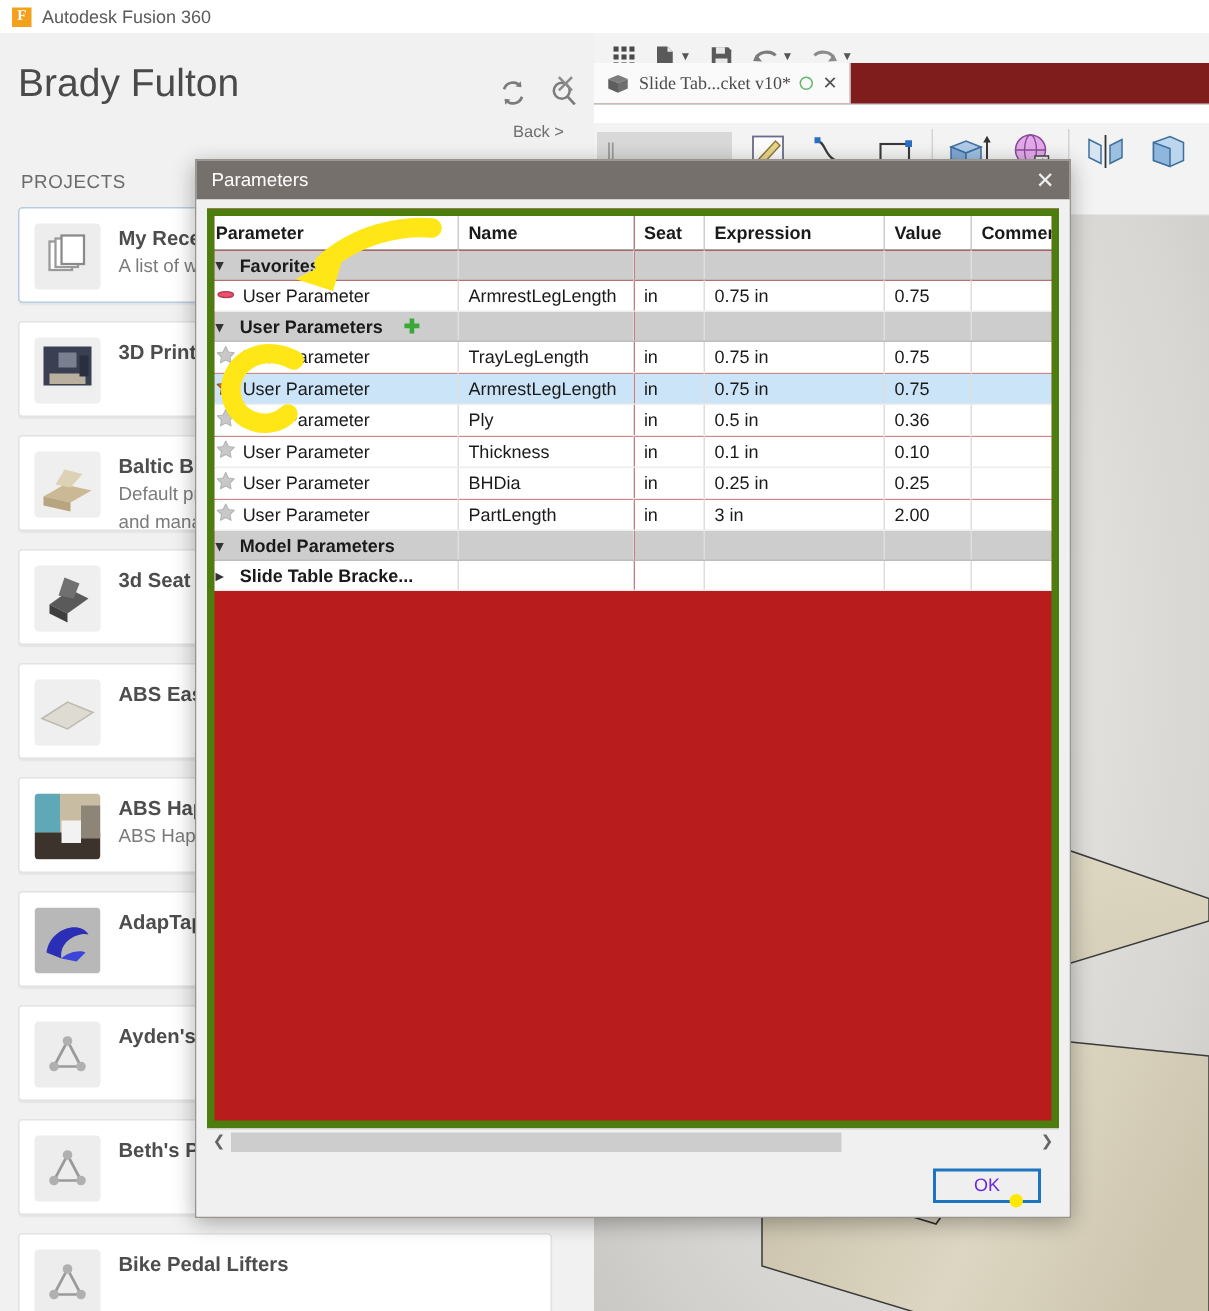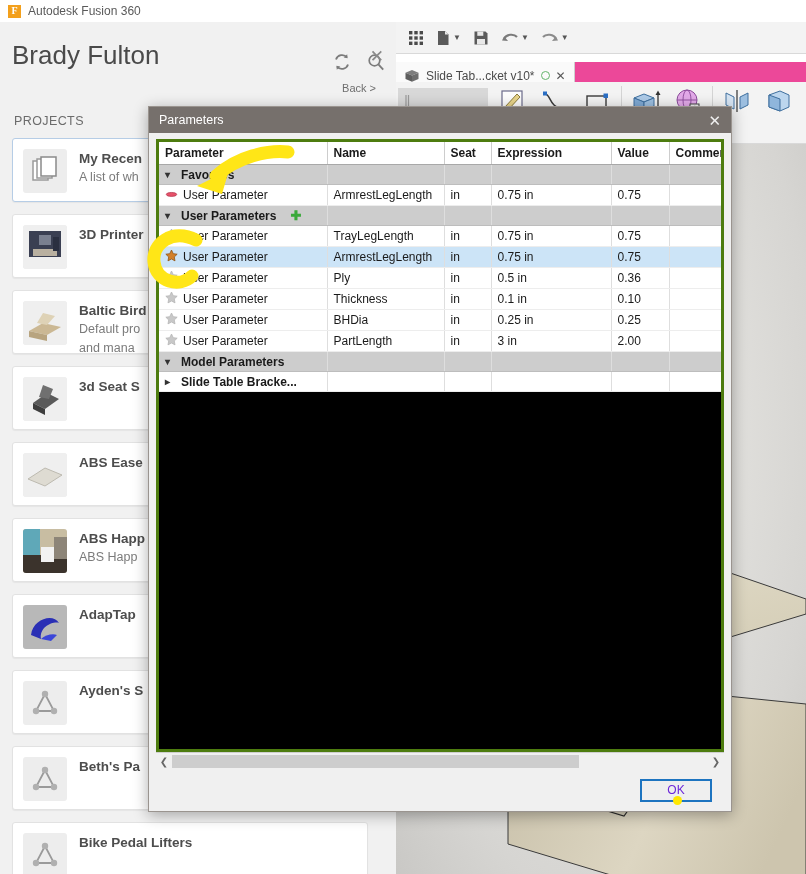--- a/index.html
+++ b/index.html
@@ -88,23 +88,23 @@
   }
   .qat {
     position: absolute; left: 0; top: 0; width: 410px; height: 32px;
     background: #f3f3f3; border-bottom: 1px solid #d9d9d9;
     display: flex; align-items: center; gap: 4px; padding-left: 8px;
   }
   .qat-item { display: flex; align-items: center; gap: 2px; padding: 3px 4px; cursor: pointer; }
   .caret { font-size: 8px; color: #555; }
 
   .tabstrip {
-    position: absolute; left: 0; top: 40px; width: 410px; height: 28px;
-    background: #ec4899; border-bottom: 1px solid #d0d0d0;
-    display: flex; align-items: stretch;
+    position: absolute; left: 0; top: 20px; width: 410px; height: 28px;
+    background: #7f1d1d; border-bottom: 1px solid #d0d0d0;
+    display: flex; align-items: stretch; font-family: Liberation Serif, serif;
   }
   .doc-tab {
     display: flex; align-items: center; gap: 6px;
     padding: 0 8px; background: #fafafa;
     border-right: 1px solid #cfcfcf; cursor: pointer;
   }
   .doc-tab-label { font-size: 12px; color: #4b4b4b; white-space: nowrap; }
   .tab-dot { width: 9px; height: 9px; border: 1.4px solid #63b56b; border-radius: 50%; }
   .tab-close { font-size: 12px; color: #555; cursor: pointer; }
 
@@ -123,37 +123,37 @@
 
   .viewport {
     position: absolute; left: 0; top: 122px; width: 410px; height: 730px;
     background: #d9d9d9;
     background-image: radial-gradient(ellipse at 50% 40%, #efeeea 0%, #d6d5d2 75%, #c9c8c5 100%);
     overflow: hidden;
   }
 
   
   .dialog {
-    position: absolute; left: 148px; top: 106px; width: 584px; height: 706px;
+    position: absolute; left: 130px; top: 106px; width: 584px; height: 706px;
     background: #f0f0f0; border: 1px solid #9a948f;
     box-shadow: 0 3px 14px rgba(0,0,0,.32);
     display: flex; flex-direction: column;
   }
   .dlg-titlebar {
     height: 26px; background: #76706c; flex: none;
     display: flex; align-items: center; justify-content: space-between;
     padding: 0 8px 0 10px; cursor: move;
   }
   .dlg-title { font-size: 12.5px; color: #ffffff; }
   .dlg-close { font-size: 15px; color: #efefef; cursor: pointer; line-height: 1; padding: 0 2px; }
 
   .dlg-body { flex: 1; background: #f0f0f0; padding: 6px 7px 0 7px; display: flex; flex-direction: column; }
   .table-wrap {
-    flex: 1; background: #000000; border: 3px solid #4d7c0f;
-    display: flex; flex-direction: column; overflow: hidden;
+    flex: 1; background: #b91c1c; border: 5px solid #4d7c0f;
+    display: flex; flex-direction: column; overflow: hidden; align-items: center;
   }
   table.params { width: 100%; border-collapse: collapse; table-layout: fixed; }
   table.params th {
     background: #ffffff; text-align: left;
     font-size: 12px; font-weight: bold; color: #1a1a1a;
     padding: 4px 6px; border-right: 1px solid #cdcdcd; border-bottom: 1px solid #a8a8a8;
     white-space: nowrap; overflow: hidden;
   }
   table.params td {
     font-size: 12px; color: #1a1a1a; padding: 2px 6px; height: 20px;

